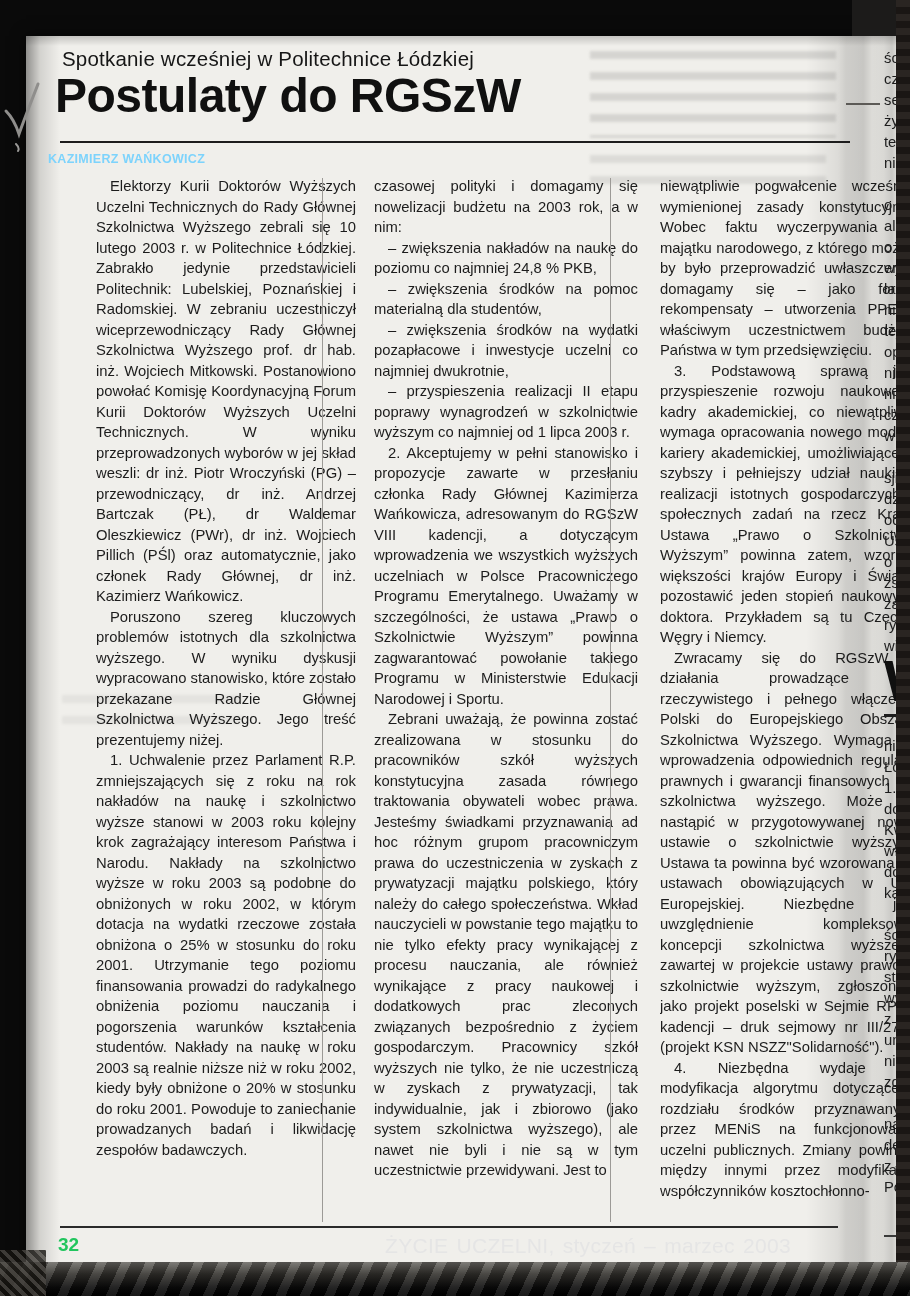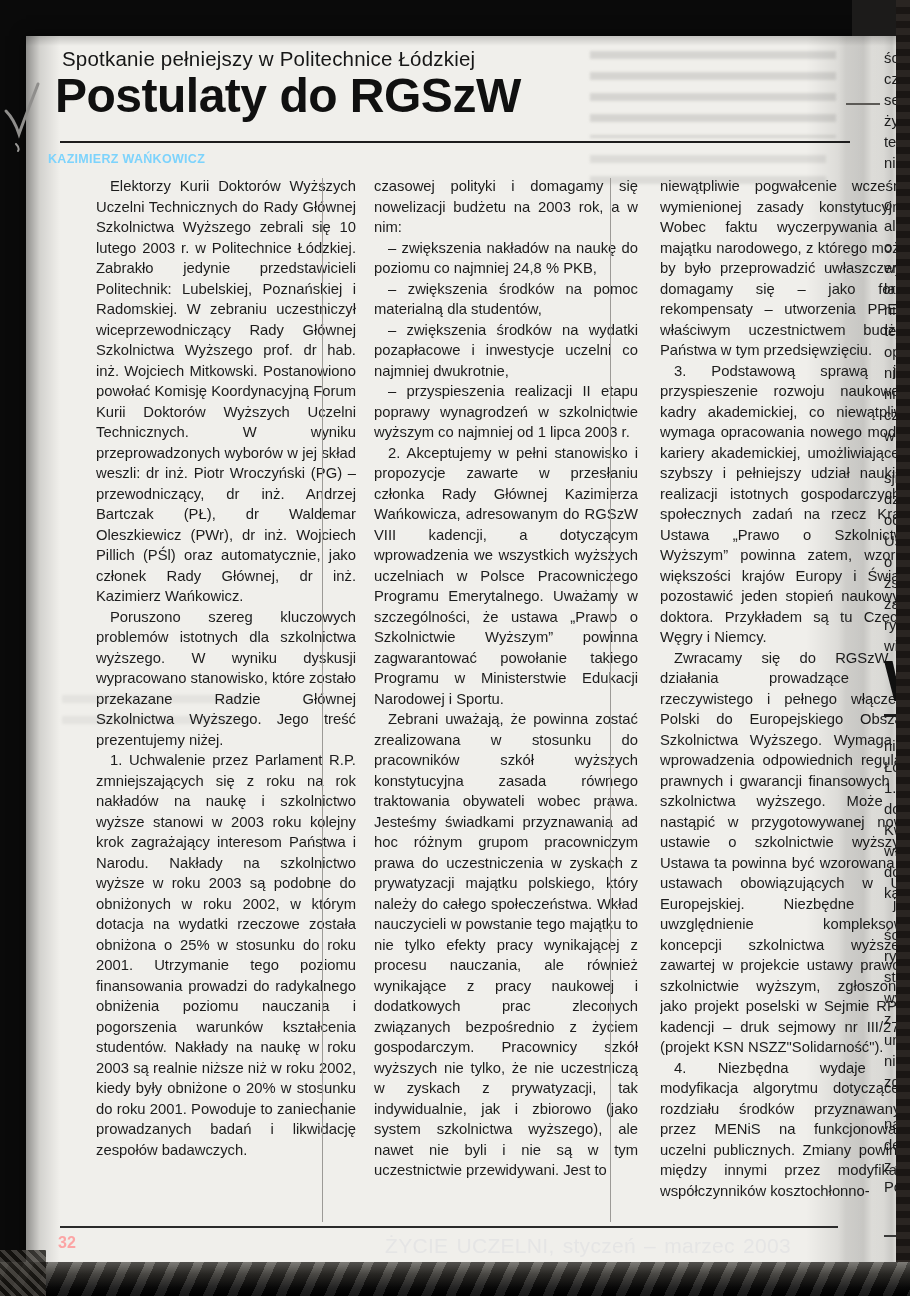--- a/index.html
+++ b/index.html
@@ -58,21 +58,21 @@
   .col-1{left:56px;width:260px;}
   .col-2{left:334px;width:264px;}
   .col-3{left:620px;width:256px;}
   .col p{margin:0;}
   .col p.ind{text-indent:14px;}
   .vrule{position:absolute;top:178px;height:1044px;width:1px;background:#9c9a96;}
   .vrule-1{left:322px;}
   .vrule-2{left:610px;}
   
   .footer-rule{position:absolute;left:60px;top:1226px;width:778px;height:2px;background:#2a2a2a;}
-  .page-number{position:absolute;left:58px;top:1234px;font-size:16px;font-weight:bold;color:#fca5a5;}
+  .page-number{position:absolute;left:58px;top:1234px;font-size:19px;font-weight:bold;color:#22c55e;}
   .footer-text{position:absolute;left:385px;top:1234px;font-size:21px;color:#e5e5e5;letter-spacing:.3px;word-spacing:2px;}
   
   .tick{position:absolute;left:2px;top:80px;}
   
   .ghost{
     position:absolute;filter:blur(1.6px);opacity:.55;
     background:repeating-linear-gradient(180deg,
       rgba(0,0,0,0) 0 5px, rgba(110,110,108,.38) 5px 13px, rgba(0,0,0,0) 13px 21px);
   }
   .ghost-a{left:590px;top:46px;width:246px;height:92px;}
@@ -104,21 +104,21 @@
 
   <div class="ghost ghost-a"></div>
   <div class="ghost ghost-b"></div>
   <div class="ghost ghost-c"></div>
 
   <svg class="tick" width="42" height="72" viewBox="0 0 42 72">
     <path d="M36 4 C 30 20, 24 34, 17 54 C 13 42, 9 36, 4 31" fill="none" stroke="#8f8e8c" stroke-width="3" stroke-linecap="round"></path>
     <path d="M14 64 q 4 4 2 7" fill="none" stroke="#9a9997" stroke-width="2" stroke-linecap="round"></path>
   </svg>
 
-  <div class="kicker">Spotkanie pełniejszy w Politechnice Łódzkiej</div>
+  <div class="kicker">Spotkanie wcześniej w Politechnice Łódzkiej</div>
   <h1 class="title">Postulaty do RGSzW</h1>
   <div class="headline-rule"></div>
   <div class="byline">KAZIMIERZ WAŃKOWICZ</div>
 
   <div class="col col-1">
       <p class="ind">Elektorzy Kurii Doktorów Wyższych Uczelni Technicznych do Rady Głównej Szkolnictwa Wyższego zebrali się 10 lutego 2003 r. w Politechnice Łódzkiej. Zabrakło jedynie przedstawicieli Politechnik: Lubelskiej, Poznańskiej i Radomskiej. W zebraniu uczestniczył wiceprzewodniczący Rady Głównej Szkolnictwa Wyższego prof. dr hab. inż. Wojciech Mitkowski. Postanowiono powołać Komisję Koordynacyjną Forum Kurii Doktorów Wyższych Uczelni Technicznych. W wyniku przeprowadzonych wyborów w jej skład weszli: dr inż. Piotr Wroczyński (PG) – przewodniczący, dr inż. Andrzej Bartczak (PŁ), dr Waldemar Oleszkiewicz (PWr), dr inż. Wojciech Pillich (PŚl) oraz automatycznie, jako członek Rady Głównej, dr inż. Kazimierz Wańkowicz.</p>
       <p class="ind">Poruszono szereg kluczowych problemów istotnych dla szkolnictwa wyższego. W wyniku dyskusji wypracowano stanowisko, które zostało przekazane Radzie Głównej Szkolnictwa Wyższego. Jego treść prezentujemy niżej.</p>
       <p class="ind">1. Uchwalenie przez Parlament R.P. zmniejszających się z roku na rok nakładów na naukę i szkolnictwo wyższe stanowi w 2003 roku kolejny krok zagrażający interesom Państwa i Narodu. Nakłady na szkolnictwo wyższe w roku 2003 są podobne do obniżonych w roku 2002, w którym dotacja na wydatki rzeczowe została obniżona o 25% w stosunku do roku 2001. Utrzymanie tego poziomu finansowania prowadzi do radykalnego obniżenia poziomu nauczania i pogorszenia warunków kształcenia studentów. Nakłady na naukę w roku 2003 są realnie niższe niż w roku 2002, kiedy były obniżone o 20% w stosunku do roku 2001. Powoduje to zaniechanie prowadzanych badań i likwidację zespołów badawczych.</p>
     </div>
   <div class="vrule vrule-1"></div>

